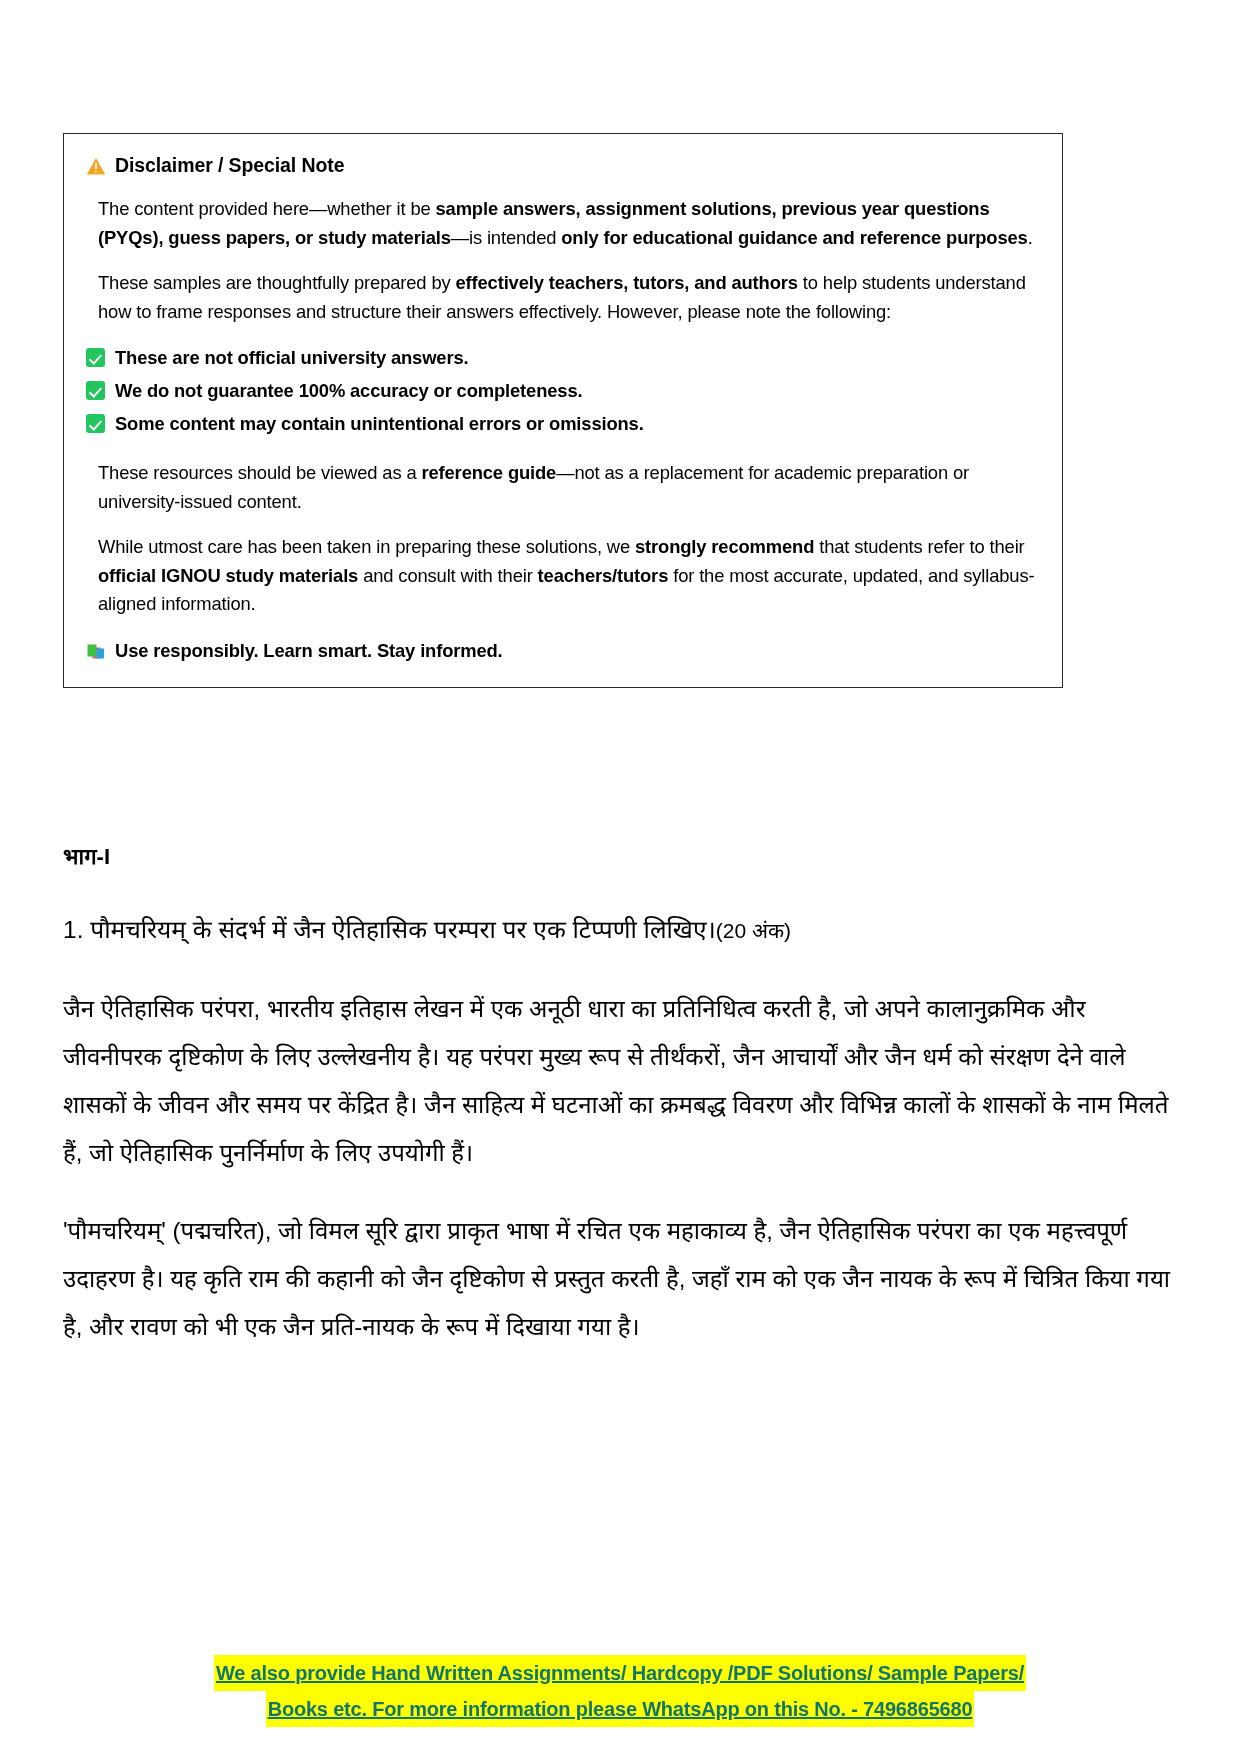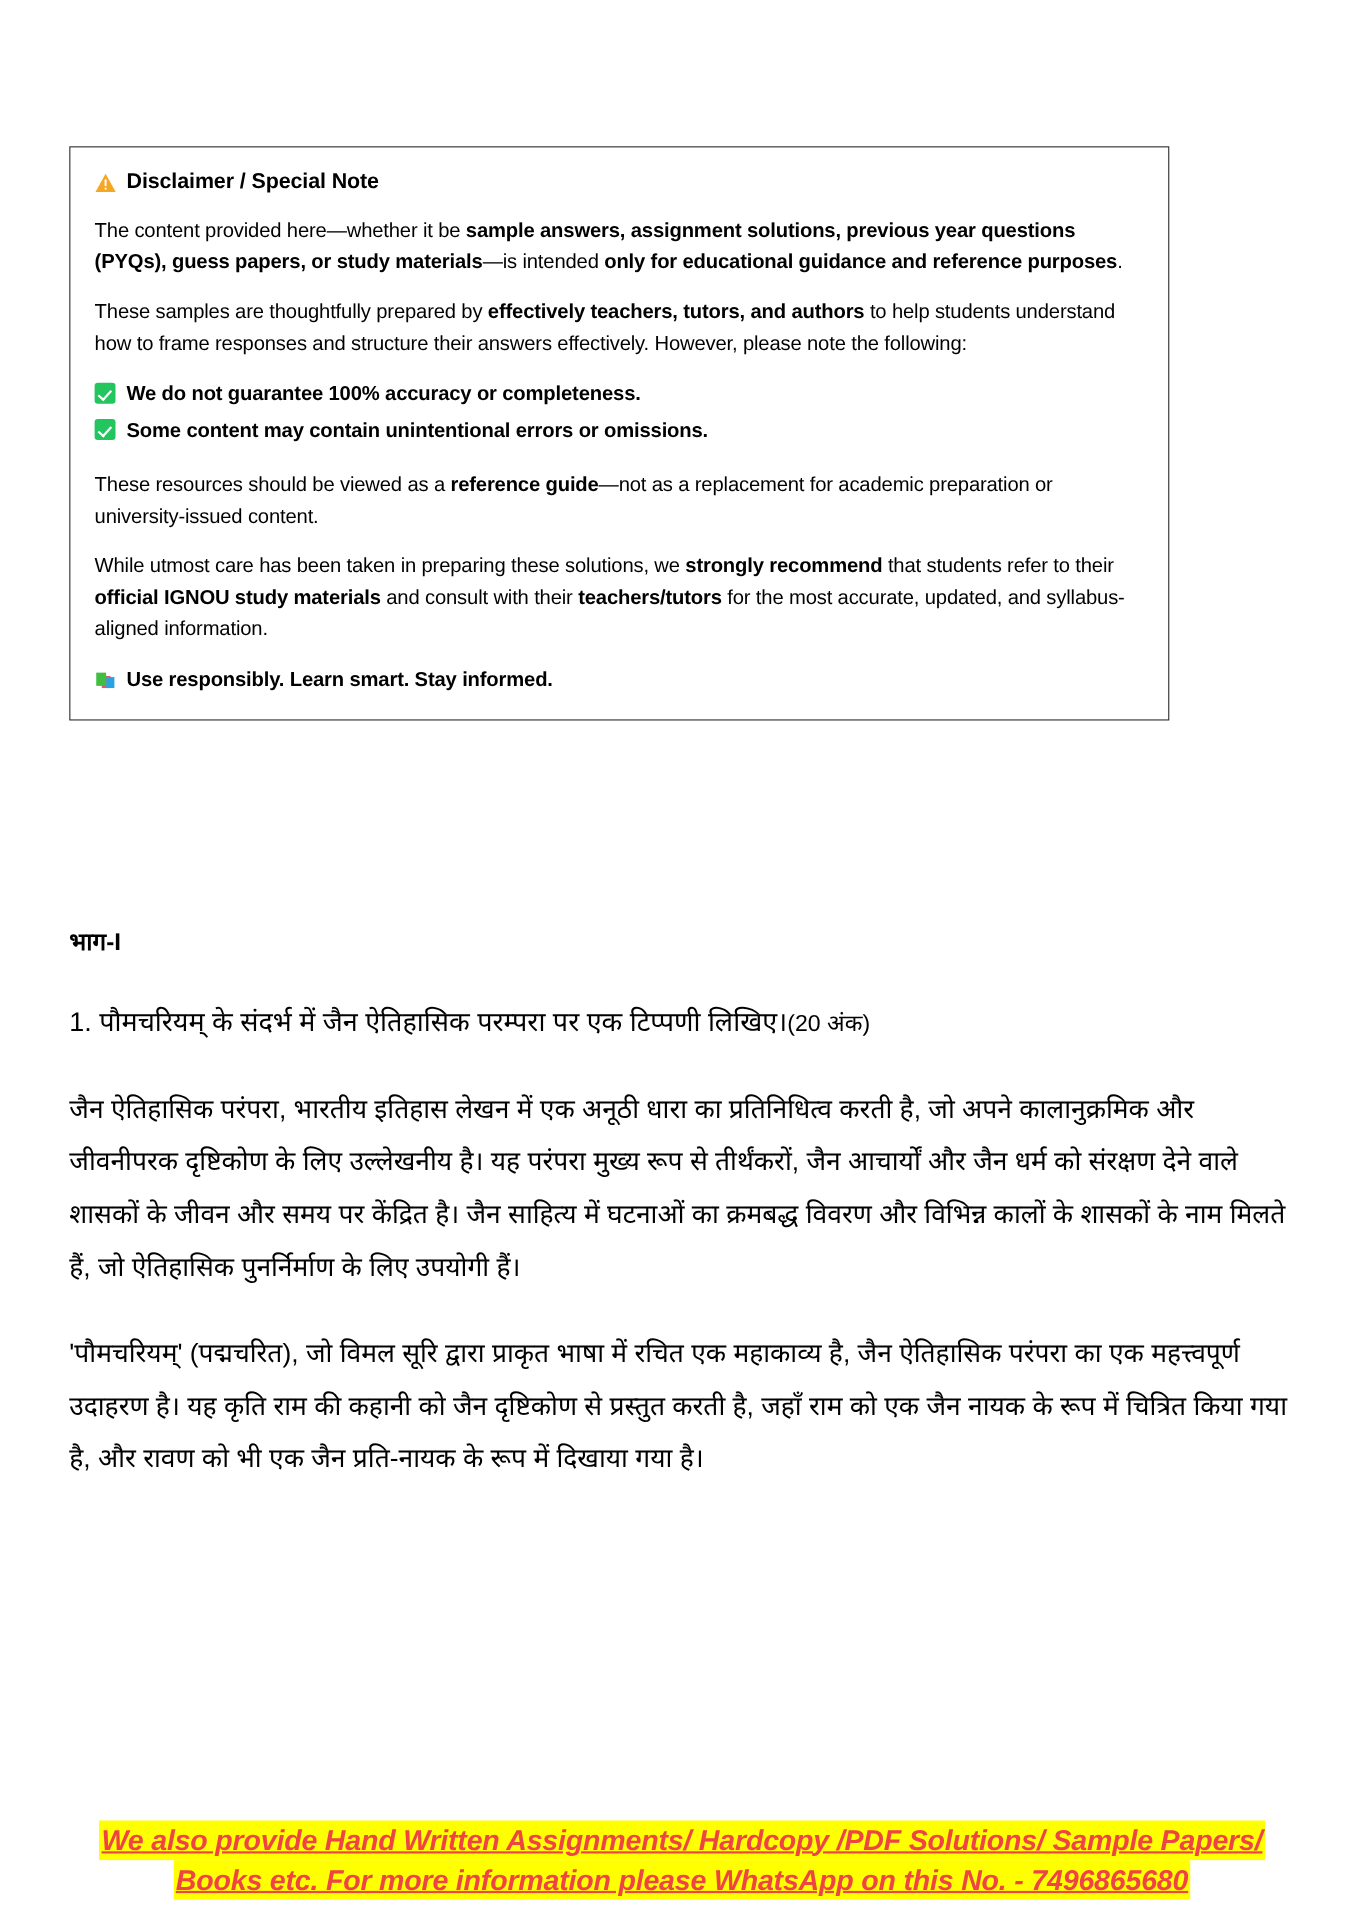--- a/index.html
+++ b/index.html
@@ -50,21 +50,21 @@
     width: 20px;
     height: 19px;
     flex: 0 0 auto;
     position: relative;
     top: 1px;
   }
 
   .disc-p {
     font-size: 18.4px;
     line-height: 28.5px;
-    margin: 0 0 17px 0;
+    margin: 0 0 17px 12px;
     letter-spacing: -0.15px;
   }
   .disc-p:last-child { margin-bottom: 0; }
 
   .b { font-weight: bold; }
 
   .check-list {
     margin: 0 0 20px 0;
     padding: 0;
     list-style: none;
@@ -153,26 +153,25 @@
   .footer-banner {
     position: absolute;
     left: 70px;
     top: 1655px;
     width: 1100px;
     text-align: center;
   }
   .footer-line {
     display: inline-block;
     background: #ffff00;
-    color: #ef4444;
-    font-weight: bold;
-    font-style: italic;
+    color: #0f766e;
+    font-weight: bold;
     text-decoration: underline;
     text-decoration-thickness: 2px;
-    font-size: 26px;
+    font-size: 20px;
     line-height: 36px;
     padding: 0 2px;
     letter-spacing: -0.2px;
   }
 </style>
 </head>
 <body>
 
 <div class="page">
 
@@ -189,20 +188,24 @@
       <span>Disclaimer / Special Note</span>
     </div>
 
     <p class="disc-p"><span>The content provided here—whether it be </span><span class="b">sample answers, assignment solutions, previous year questions (PYQs), guess papers, or study materials</span><span>—is intended </span><span class="b">only for educational guidance and reference purposes</span><span>.</span></p>
 
     <p class="disc-p"><span>These samples are thoughtfully prepared by </span><span class="b">effectively teachers, tutors, and authors</span><span> to help students understand how to frame responses and structure their answers effectively. However, please note the following:</span></p>
 
     <ul class="check-list">
       <li class="check-item">
         <span class="check-box"></span>
+        <span>These are not official university answers.</span>
+      </li>
+      <li class="check-item">
+        <span class="check-box"></span>
         <span>We do not guarantee 100% accuracy or completeness.</span>
       </li>
       <li class="check-item">
         <span class="check-box"></span>
         <span>Some content may contain unintentional errors or omissions.</span>
       </li>
     </ul>
 
     <p class="disc-p"><span>These resources should be viewed as a </span><span class="b">reference guide</span><span>—not as a replacement for academic preparation or university-issued content.</span></p>
 

